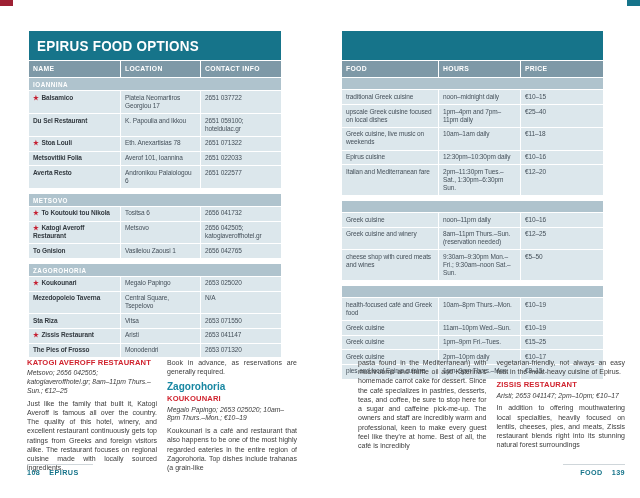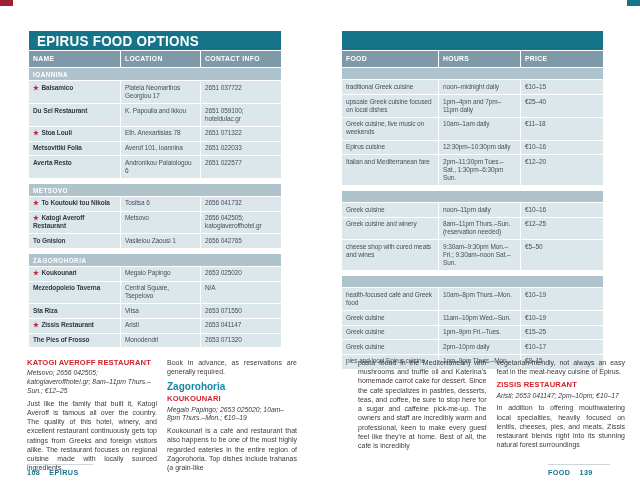--- a/index.html
+++ b/index.html
@@ -10,21 +10,21 @@
   .corner { position:absolute; top:0; height:6px; width:13px; }
   .corner-left  { left:0;  background:#9e2033; }
   .corner-right { right:0; background:#16748a; }
 
   
   .gtable { position:absolute; top:31px; }
   #ltable { left:29px;  width:252px; }
   #rtable { left:342px; width:261px; }
 
   .band {
-    background:#16748a; height:19px; display:flex; align-items:center;
+    background:#16748a; height:29px; display:flex; align-items:center;
     padding-left:8px; margin-bottom:1px; box-sizing:border-box;
   }
   .band span {
     color:#fff; font-weight:bold; font-size:14px; letter-spacing:.02em;
     transform:scaleX(.96); transform-origin:left center; white-space:nowrap;
   }
   .trow { display:flex; background:#dce7ec; border-bottom:1.5px solid #fff; }
   .trow.thead { background:#7e99a7; border-bottom:1px solid #fff; }
   .tcell {
     box-sizing:border-box; padding:2.5px 4px 3px; font-size:6.5px;
@@ -56,21 +56,21 @@
   #rarticles { left:358px; width:267px; }
   .acol { flex:1; min-width:0; }
   .ah { color:#d0232e; font-weight:bold; font-size:7.6px; letter-spacing:.02em; margin:0 0 2px; line-height:1.2; }
   .am { font-size:6.8px; font-style:italic; color:#3b3b3b; line-height:1.3; margin:0 0 3px; }
   .ab { font-size:7px; color:#3b3b3b; line-height:1.32; text-align:justify; margin:0 0 4px; }
   .zh { color:#1887a2; font-weight:bold; font-size:10px; margin:5px 0 2px; line-height:1.1; }
 
   
   .footer { position:absolute; top:464px; }
   #lfooter { left:27px; }
-  #rfooter { right:30px; text-align:left; }
+  #rfooter { right:15px; text-align:right; }
   .frule { border-top:1px solid #cfd6da; width:66px; margin-bottom:3px; }
   #rfooter .frule { margin-left:auto; width:62px; }
   .ftext { font-size:7.2px; font-weight:bold; color:#16748a; letter-spacing:.06em; white-space:nowrap; }
   .ftext span + span { margin-left:9px; }
 </style>
 </head>
 <body>
 
 <div class="corner corner-left"></div>
 <div class="corner corner-right"></div>

